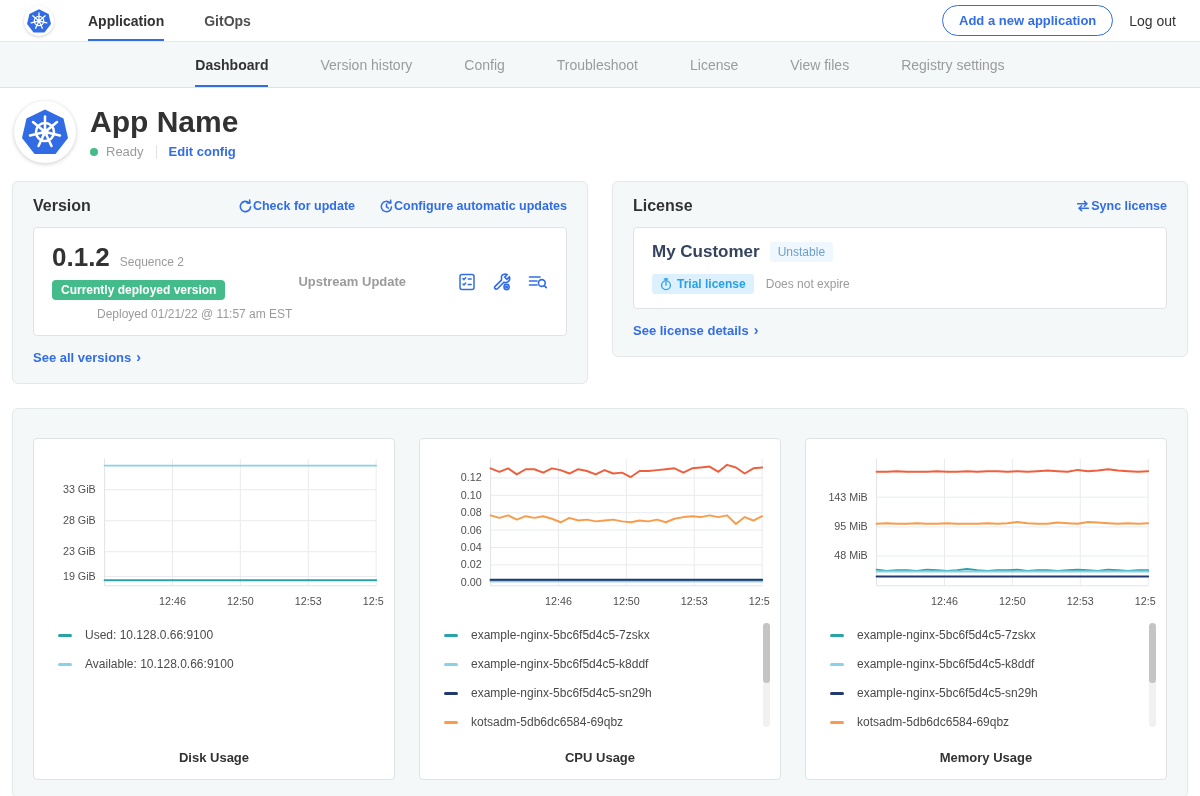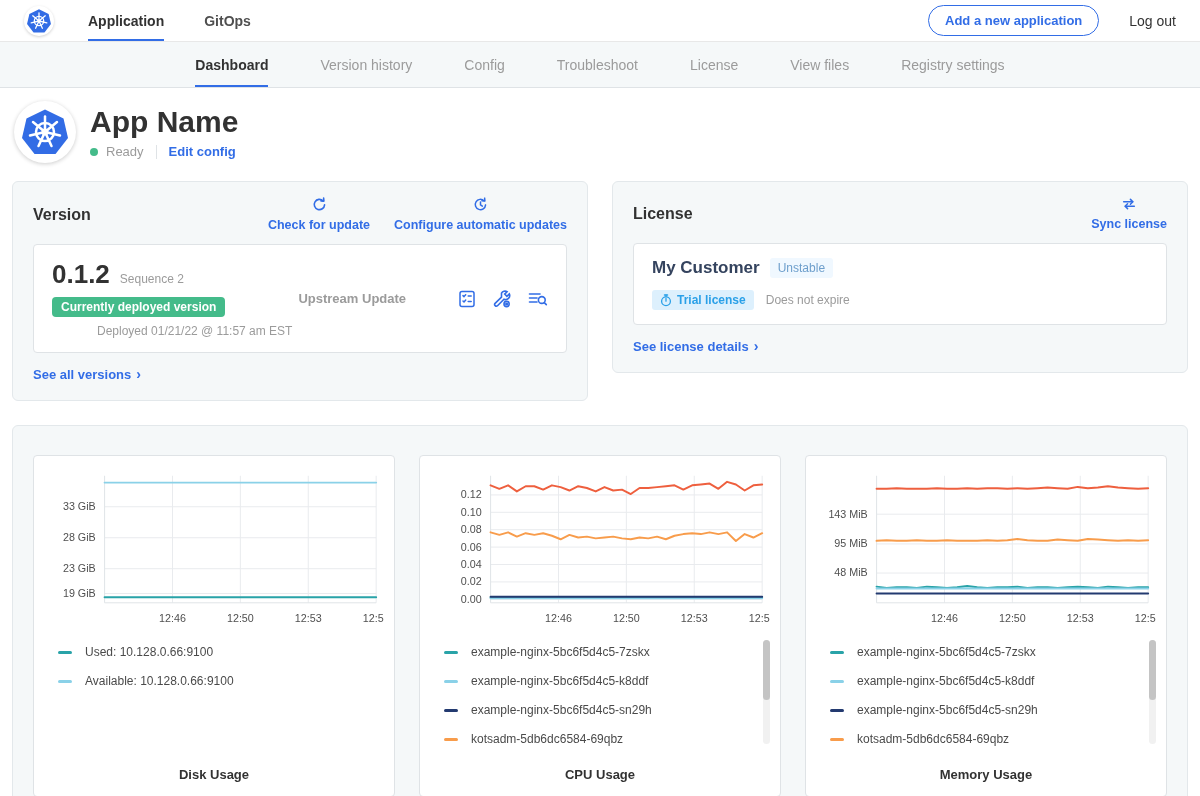--- a/index.html
+++ b/index.html
@@ -5,21 +5,21 @@
   * { margin:0; padding:0; box-sizing:border-box; }
   html,body { width:1200px; height:796px; background:#fff; font-family:"Liberation Sans", sans-serif; color:#323232; overflow:hidden; }
 
   
   .topnav { height:42px; display:flex; align-items:stretch; padding:0 24px; border-bottom:1px solid #e8e8e8; background:#fff; }
   .brand { display:flex; align-items:center; margin-right:34px; }
   .brand .logo-circle { width:30px; height:30px; border-radius:50%; background:#fff; box-shadow:0 1px 3px rgba(0,0,0,.18); display:flex; align-items:center; justify-content:center; }
   .topnav-tabs { display:flex; gap:40px; }
   .topnav-tab { display:flex; align-items:center; font-size:14px; font-weight:bold; color:#4f4f4f; cursor:pointer; border-bottom:2px solid transparent; padding-top:2px; }
   .topnav-tab.active { color:#323232; border-bottom-color:#326de6; }
-  .topnav-right { margin-left:auto; display:flex; align-items:center; gap:30px;justify-content:center; }
+  .topnav-right { margin-left:auto; display:flex; align-items:center; gap:16px;justify-content:center; }
   .pill-btn { border:1px solid #326de6; color:#326de6; background:#fff; border-radius:17px; font-size:13px; font-weight:bold; padding:7px 16px; cursor:pointer; font-family:inherit; }
   .logout { font-size:14px; color:#323232; cursor:pointer; }
 
   
   .subnav { height:46px; background:#f5f8f9; border-bottom:1px solid #dfe3e6; display:flex; justify-content:center; gap:52px; padding-top:2px; }
   .subnav-tab { display:flex; align-items:center; font-size:14px; color:#9b9b9b; cursor:pointer; border-bottom:2px solid transparent; }
   .subnav-tab.active { color:#323232; font-weight:bold; border-bottom-color:#326de6; }
 
   
   .app-header { display:flex; align-items:center; padding:13px 24px 10px 14px; }
@@ -32,21 +32,21 @@
   .v-divider { width:1px; height:14px; background:#dfe3e6; margin:0 4px; }
   .link { color:#326de6; font-weight:bold; cursor:pointer; text-decoration:none; }
   .edit-config { font-size:13px; }
 
   
   .cards-row { display:flex; gap:24px; padding:8px 12px 0; align-items:flex-start; }
   .panel { background:#f5f8f9; border:1px solid #e3e8eb; border-radius:6px; padding:15px 20px 17px; }
   .panel-header { display:flex; align-items:center; }
   .panel-title { font-size:16px; font-weight:bold; color:#323232; }
   .panel-links { margin-left:auto; display:flex; gap:24px; align-items:center; }
-  .icon-link { display:flex; align-items:center; gap:6px; font-size:12.5px;flex-direction:column; }
+  .icon-link { display:flex; align-items:center; font-size:12.5px; }
   .icon-link svg, .icon-link .glyph { flex:none; }
   .white-card { background:#fff; border:1px solid #dfe3e6; border-radius:4px; margin-top:12px; padding:14px 18px; }
 
   
   .version-panel { flex:1 1 0; }
   .version-body { display:flex; align-items:center; }
   .version-left { min-width:240px; }
   .version-num-row { display:flex; align-items:baseline; gap:10px; }
   .version-num { font-size:26px; font-weight:bold; color:#323232; }
   .sequence { font-size:12px; color:#9b9b9b; }

